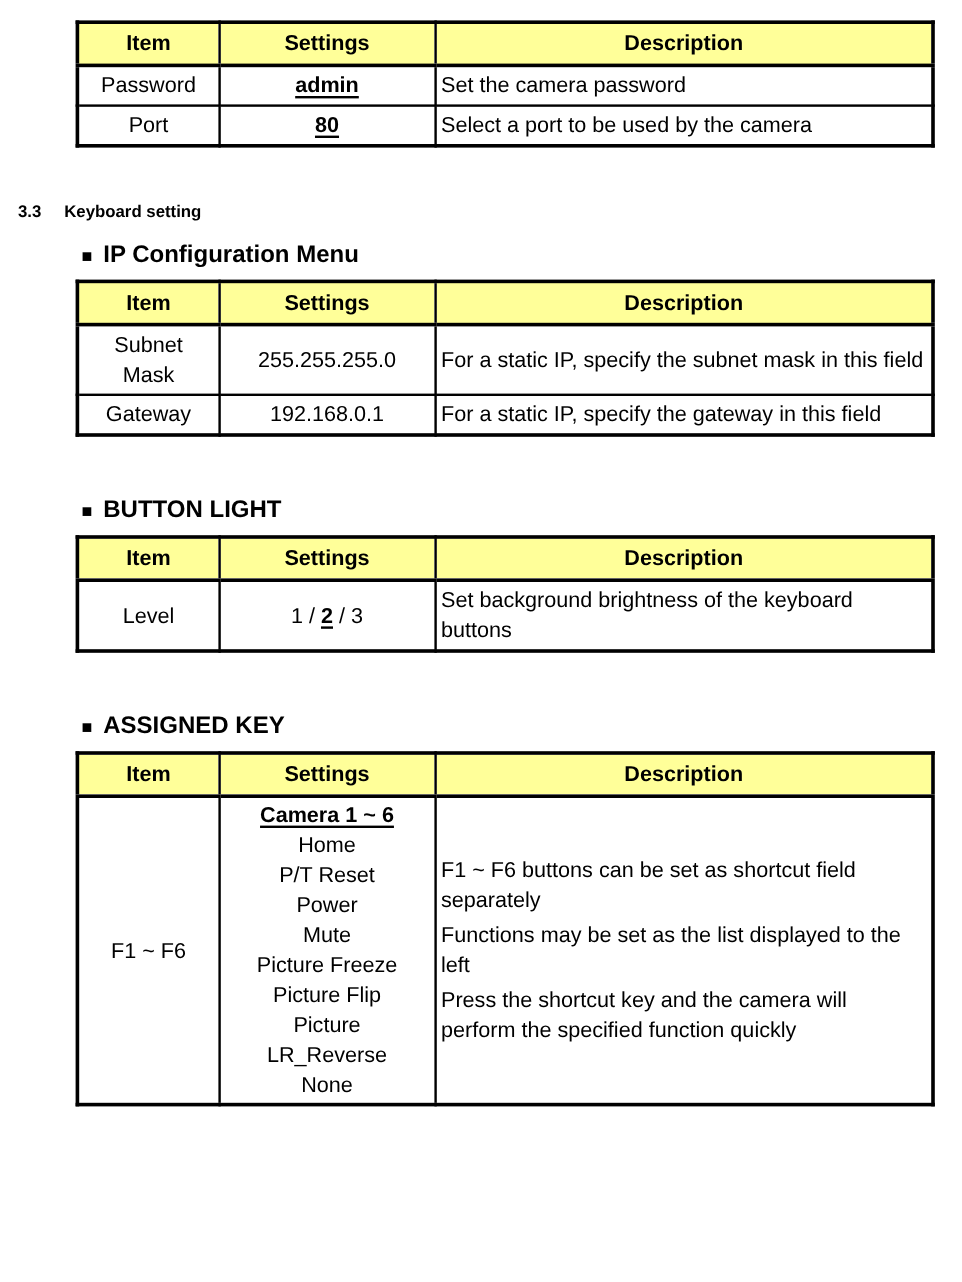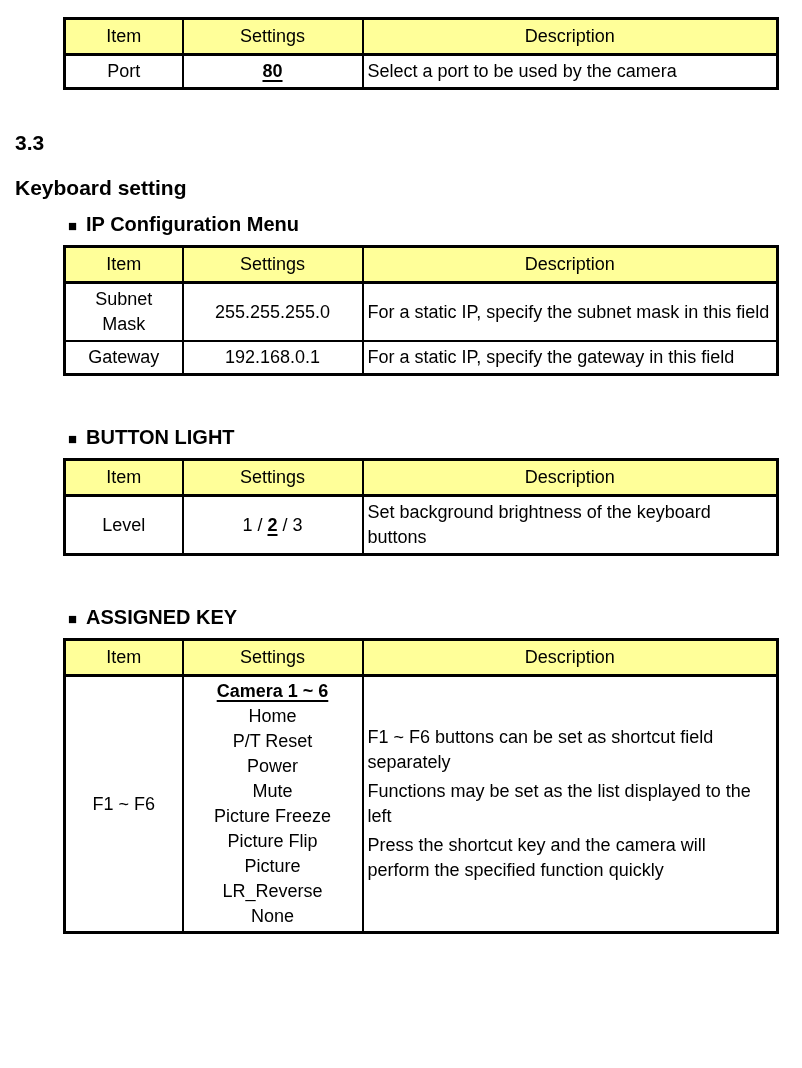--- a/index.html
+++ b/index.html
@@ -20,47 +20,46 @@
   }
   .doc-table th, .doc-table td {
     border: 2px solid #000;
     font-size: 18px;
     line-height: 25px;
     vertical-align: middle;
     overflow: hidden;
   }
   .doc-table th {
     background: var(--header-bg, #FFFF99);
-    font-weight: normal;
+    font-weight: bold;
     text-align: center;
     padding: 4px 2px;
     border-bottom: 3px solid #000;
   }
   .doc-table td { padding: 3px 4px; }
   td.item-cell { text-align: center; padding: 3px 12px; }
   td.settings-cell { text-align: center; padding: 3px 6px; }
   td.desc-cell { text-align: left; }
   td.desc-cell p { margin: 0; }
   .list-table td.settings-cell { text-align: center; padding: 2px 4px; }
   .list-table td.desc-cell p + p { margin-top: 4px; }
   .em {
     font-weight: bold;
     text-decoration: underline;
     text-decoration-thickness: 2px;
     text-underline-offset: 3px;
   }
 
   .section-heading {
     margin: 40px 0 0 -48px;
-    font-size: 21px;
+    font-size: 14px;
     font-weight: bold;
     display: flex;
     gap: 19px;
     line-height: 26px;
-    flex-direction: column;
   }
   .sub-heading {
     margin: 12px 0 9px 5px;
     font-size: 20px;
     font-weight: bold;
     display: flex;
     align-items: center;
     gap: 9px;
     line-height: 23px;
   }
@@ -79,20 +78,29 @@
         <col style="width: 415px;">
       </colgroup>
       <thead>
         <tr>
           <th>Item</th>
           <th>Settings</th>
           <th>Description</th>
         </tr>
       </thead>
       <tbody>
+        <tr>
+          <td class="item-cell">Password</td>
+          <td class="settings-cell">
+            <div><span class="em">admin</span></div>
+          </td>
+          <td class="desc-cell">
+            <p>Set the camera password</p>
+          </td>
+        </tr>
         <tr>
           <td class="item-cell">Port</td>
           <td class="settings-cell">
             <div><span class="em">80</span></div>
           </td>
           <td class="desc-cell">
             <p>Select a port to be used by the camera</p>
           </td>
         </tr>
       </tbody>

